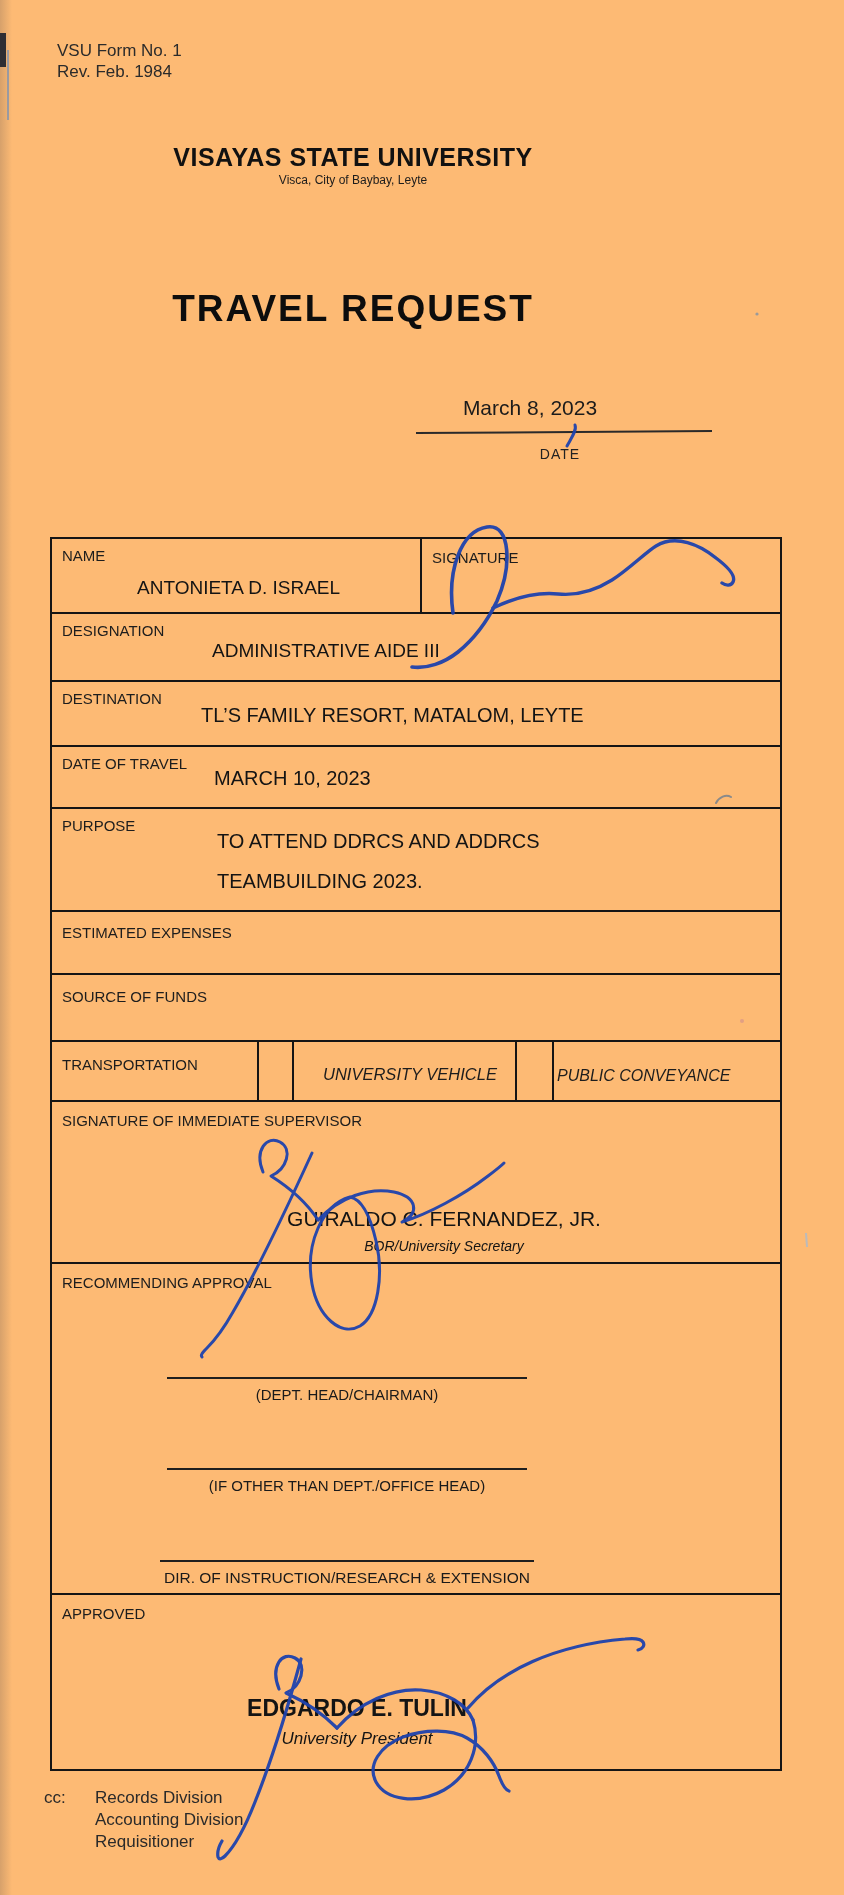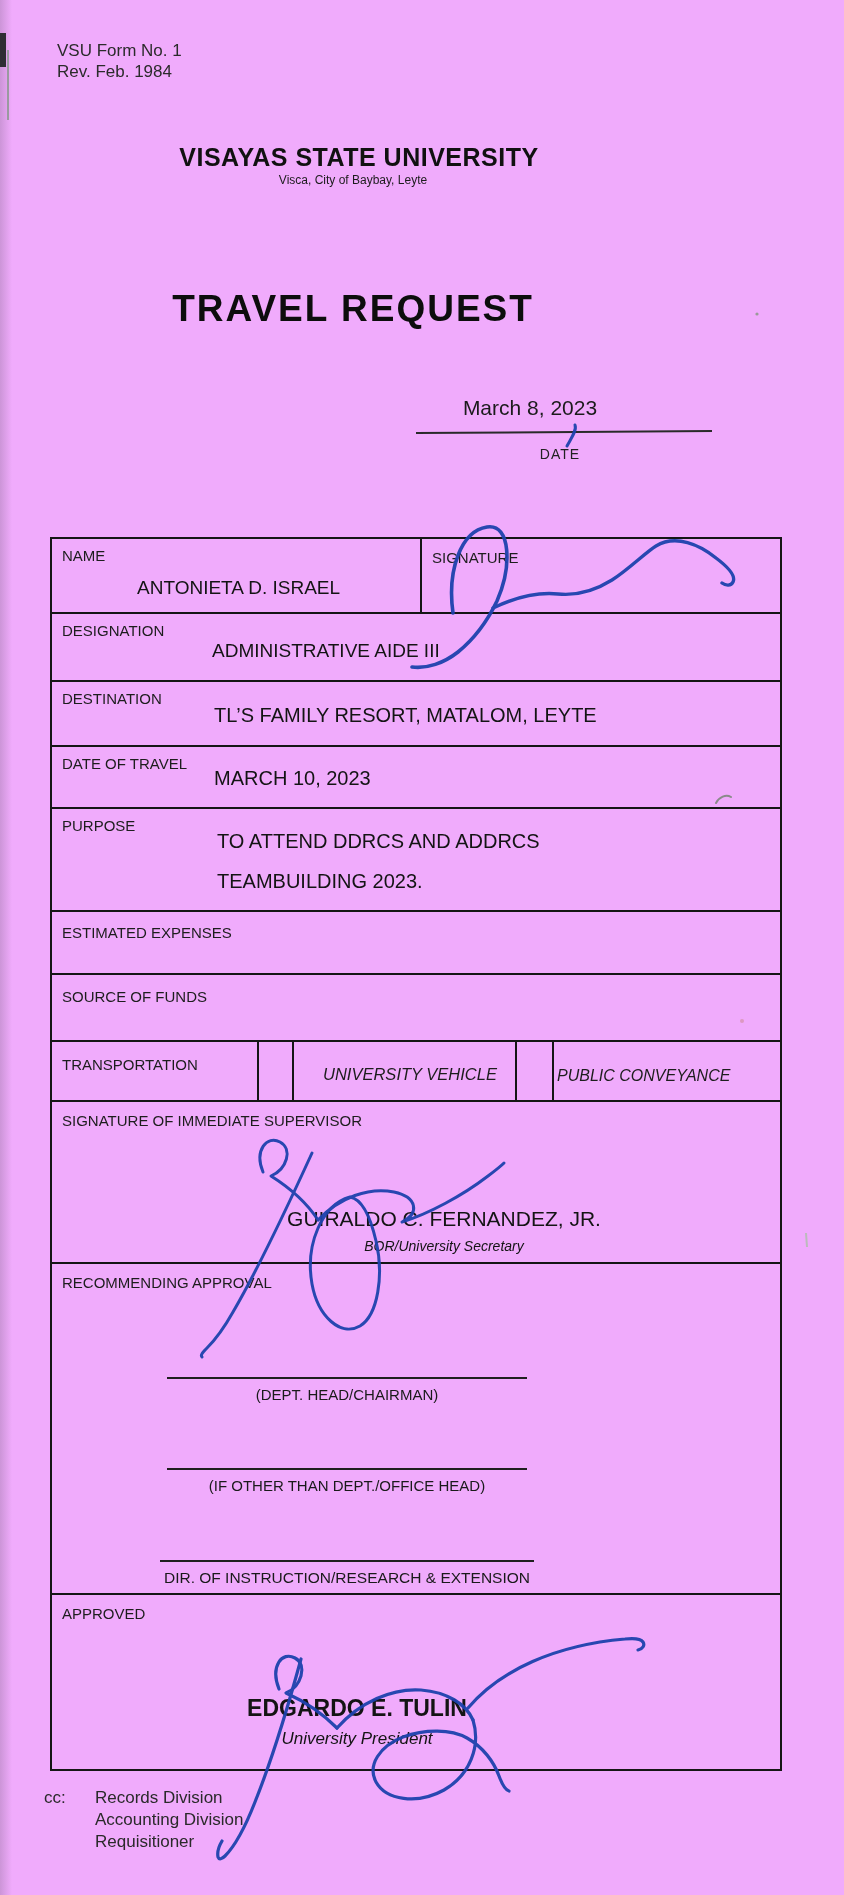--- a/index.html
+++ b/index.html
@@ -1,30 +1,30 @@
 <!DOCTYPE html>
 <html><head>
 <meta charset="utf-8">
 <style>
   html,body{margin:0;padding:0;background:#ffffff;}
   .page{
     position:relative;width:844px;height:1895px;overflow:hidden;
-    background:#f0abfc;color:#1b1b1b;
+    background:#fdba74;color:#1b1b1b;
     font-family:"Liberation Sans", sans-serif;
   }
   .abs{position:absolute;}
   
   .edge-shade{left:0;top:0;width:12px;height:1895px;
     background:linear-gradient(to right, rgba(60,60,70,.20), rgba(60,60,70,0));}
   .edge-notch{left:0;top:33px;width:6px;height:34px;background:#2e2e33;}
   .edge-line{left:7px;top:50px;width:2px;height:70px;background:#9a9aa0;}
   
   .form-no{left:57px;top:40px;font-size:17px;line-height:21px;color:#2b2b2b;}
   .center-col{left:0;width:706px;text-align:center;}
-  .university{top:143px;font-size:25px;font-weight:bold;letter-spacing:.5px;color:#111;padding-left:6px;}
+  .university{top:143px;font-size:25px;font-weight:bold;letter-spacing:.5px;color:#111;}
   .address{top:173px;font-size:12px;color:#1c1c1c;}
   .doc-title{top:288px;font-size:37px;font-weight:bold;letter-spacing:2px;color:#0d0d0d;}
   .date-val{left:380px;top:396px;width:300px;text-align:center;font-size:21px;}
   .date-line{left:416px;top:431px;width:296px;height:2px;background:#2a2a2a;transform:rotate(-.4deg);}
   .date-lbl{left:460px;top:446px;width:200px;text-align:center;font-size:14px;letter-spacing:1px;color:#222;}
   
   .form-table{left:50px;top:537px;width:728px;height:1230px;border:2px solid #151515;background:transparent;}
   .row{position:absolute;left:0;width:728px;border-bottom:2px solid #151515;box-sizing:border-box;}
   .row.last{border-bottom:none;}
   .lbl{position:absolute;font-size:15px;color:#1d1d1d;white-space:nowrap;}
@@ -68,21 +68,21 @@
 
     <div class="row" style="top:0;height:75px;">
       <span class="lbl" style="left:10px;top:8px;">NAME</span>
       <span class="val" style="left:85px;top:38px;">ANTONIETA D. ISRAEL</span>
       <div class="vline" style="left:368px;height:73px;"></div>
       <span class="lbl" style="left:380px;top:10px;">SIGNATURE</span>
     </div>
 
     <div class="row" style="top:143px;height:65px;">
       <span class="lbl" style="left:10px;top:8px;">DESTINATION</span>
-      <span class="val" style="left:162px;top:22px;font-size:20px;">TL’S FAMILY RESORT, MATALOM, LEYTE</span>
+      <span class="val" style="left:149px;top:22px;font-size:20px;">TL’S FAMILY RESORT, MATALOM, LEYTE</span>
     </div>
 
     <div class="row" style="top:208px;height:62px;">
       <span class="lbl" style="left:10px;top:8px;">DATE OF TRAVEL</span>
       <span class="val" style="left:162px;top:20px;font-size:20px;">MARCH 10, 2023</span>
     </div>
 
     <div class="row" style="top:270px;height:103px;">
       <span class="lbl" style="left:10px;top:8px;">PURPOSE</span>
       <span class="val" style="left:165px;top:21px;font-size:20px;">TO ATTEND DDRCS AND ADDRCS</span>

